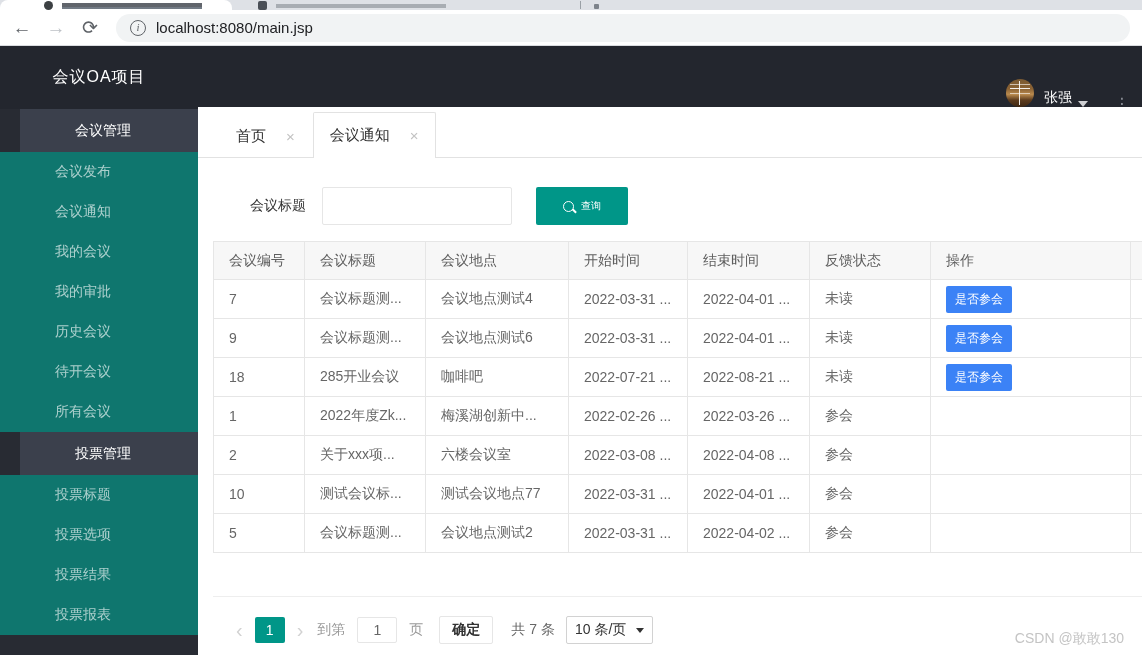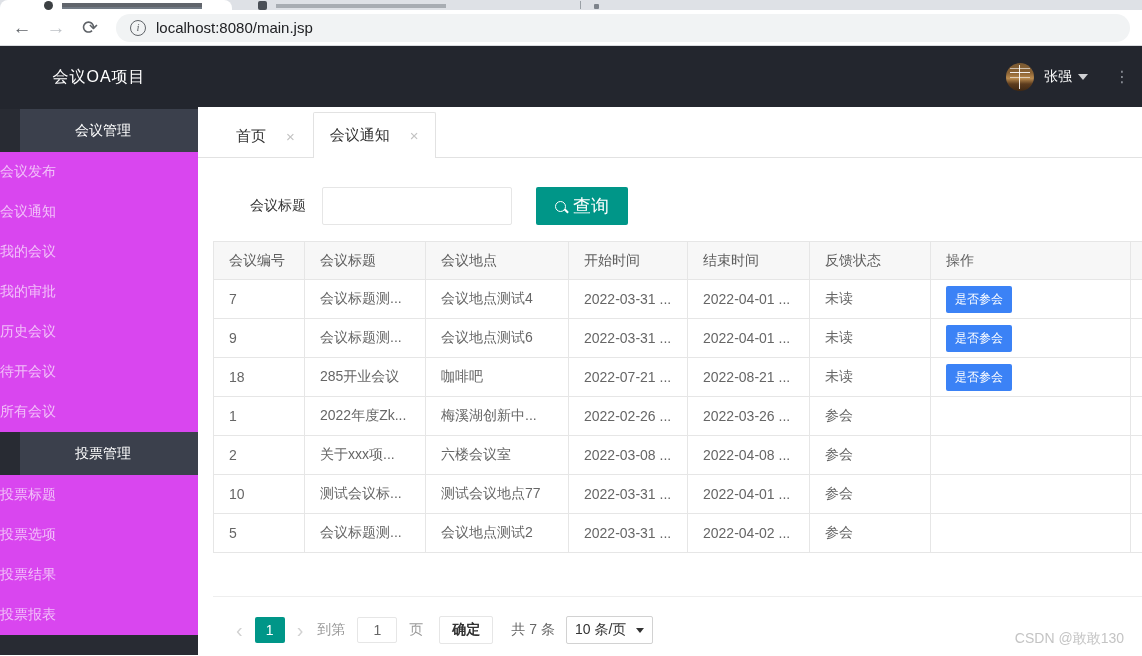--- a/index.html
+++ b/index.html
@@ -36,26 +36,26 @@
   .url-text { font-size:15px; color:#202124; }
 
   
   .page { display:flex; height:609px; }
   .sidebar { width:198px; background:#282b33; display:flex; flex-direction:column; flex-shrink:0; }
   .logo { height:63px; background:#23262e; color:#fff; font-size:16px; display:flex;
           align-items:center; justify-content:center; letter-spacing:1px; }
   .menu { flex:1; display:flex; flex-direction:column; }
   .m-section { height:43px; background:#3b404c; color:#fff; font-size:14px;
                display:flex; align-items:center; padding-left:55px; cursor:pointer;margin-left:20px; }
-  .m-item { height:40px; background:#d946ef; color:rgba(255,255,255,.65); font-size:14px;
-            display:flex; align-items:center; cursor:pointer; }
+  .m-item { height:40px; background:#0f766e; color:rgba(255,255,255,.65); font-size:14px;
+            display:flex; align-items:center; padding-left:55px; cursor:pointer; }
   .menu-fill { flex:1; background:#282b33; }
 
   .main { flex:1; display:flex; flex-direction:column; min-width:0; }
-  .topbar { height:63px; background:#23262e; display:flex; align-items:center;
+  .topbar { height:63px; background:#23262e; display:flex; align-items:flex-end;
             justify-content:flex-end; padding-right:14px; }
   .avatar { width:28px; height:28px; border-radius:50%; margin-right:10px; position:relative; overflow:hidden;
             background:linear-gradient(180deg,#7a5a33 0%,#8a6234 35%,#b98a4e 55%,#5d3c1e 75%,#3e2713 100%); }
   .avatar::before { content:""; position:absolute; left:13px; top:2px; width:1px; height:24px; background:rgba(255,255,255,.9); }
   .avatar::after { content:""; position:absolute; left:4px; top:9px; width:20px; height:1px; background:rgba(255,255,255,.9);
                    box-shadow:0 -4px 0 -0px rgba(255,255,255,.6), 0 5px 0 0 rgba(255,255,255,.6); }
   .username { color:#fff; font-size:14px; margin-right:6px; }
   .caret-down { width:0; height:0; border-left:5px solid transparent; border-right:5px solid transparent;
                 border-top:6px solid #cfd0d3; margin-right:26px; }
   .kebab { color:#8d9199; font-size:16px; letter-spacing:0; line-height:6px; width:14px; text-align:center; }
@@ -69,21 +69,21 @@
   .ptab.active { background:#fff; border:1px solid #e2e2e2; border-bottom:none; height:46px;
                  margin-bottom:-1px; border-radius:2px 2px 0 0; z-index:2; padding:0 16px; }
 
   
   .content { flex:1; background:#fff; padding:0 0 0 15px; position:relative; min-width:0; }
   .search-row { margin-top:29px; display:flex; align-items:center; }
   .search-label { font-size:14px; color:#333; margin-left:37px; width:60px; }
   .search-input { width:190px; height:38px; border:1px solid #e6e6e6; border-radius:2px;
                   margin-left:12px; padding:0 10px; font-size:14px; color:#666; outline:none; }
   .btn-query { width:92px; height:38px; margin-left:24px; background:#009688; color:#fff;
-               border:none; border-radius:2px; font-size:18px; display:flex; align-items:center;
+               border:none; border-radius:2px; font-size:10px; display:flex; align-items:center;
                justify-content:center; gap:7px; cursor:pointer; }
   .mag { width:11px; height:11px; border:1.6px solid #fff; border-radius:50%; position:relative; flex-shrink:0; }
   .mag::after { content:""; position:absolute; width:5px; height:1.6px; background:#fff;
                 transform:rotate(45deg); right:-4px; bottom:-1px; }
 
   
   .tablewrap { margin-top:16px; width:929px; }
   table { border-collapse:collapse; table-layout:fixed; width:929px; font-size:14px; }
   th, td { border:1px solid #e6e6e6; height:38px; text-align:left; padding:0 15px;
            overflow:hidden; white-space:nowrap; text-overflow:ellipsis; }

